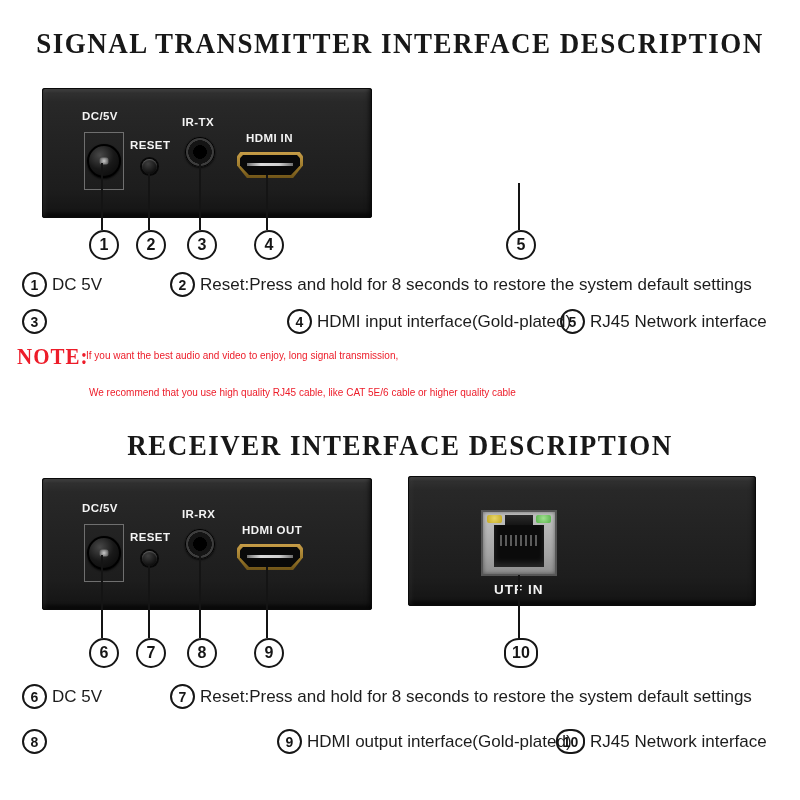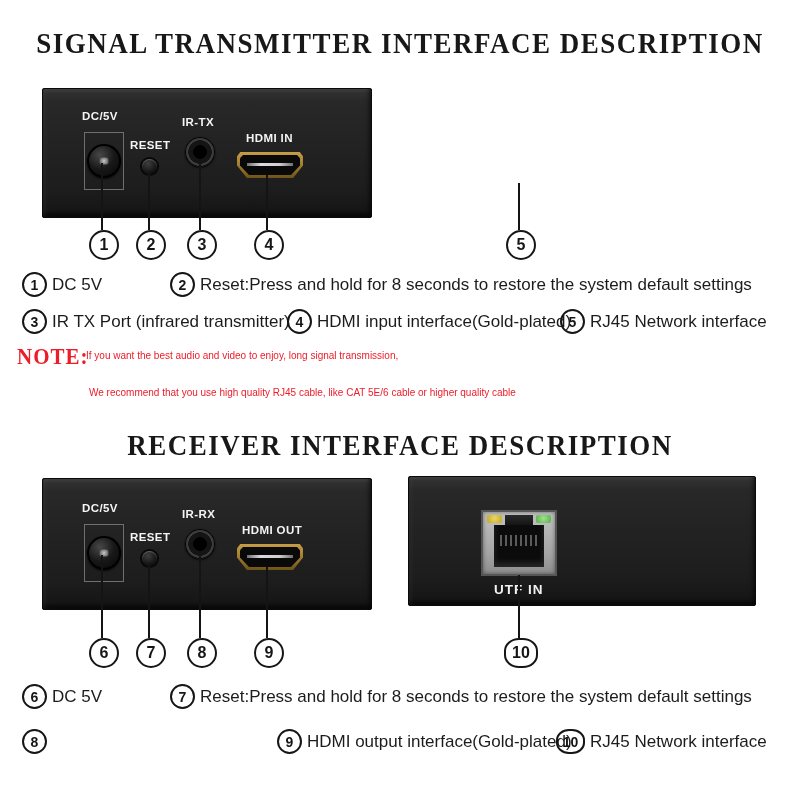--- a/index.html
+++ b/index.html
@@ -104,21 +104,20 @@
   <div class="desc" style="left:22px;top:272px;">
     <span class="dnum">1</span>
     <span>DC 5V</span>
   </div>
   <div class="desc" style="left:170px;top:272px;">
     <span class="dnum">2</span>
     <span>Reset:Press and hold for 8 seconds to restore the system default settings</span>
   </div>
   <div class="desc" style="left:22px;top:309px;">
     <span class="dnum">3</span>
-    <span>IR TX Port (infrared transmitter)</span>
   </div>
   <div class="desc" style="left:287px;top:309px;">
     <span class="dnum">4</span>
     <span>HDMI input interface(Gold-plated)</span>
   </div>
   <div class="desc" style="left:560px;top:309px;">
     <span class="dnum">5</span>
     <span>RJ45 Network interface</span>
   </div>
 

